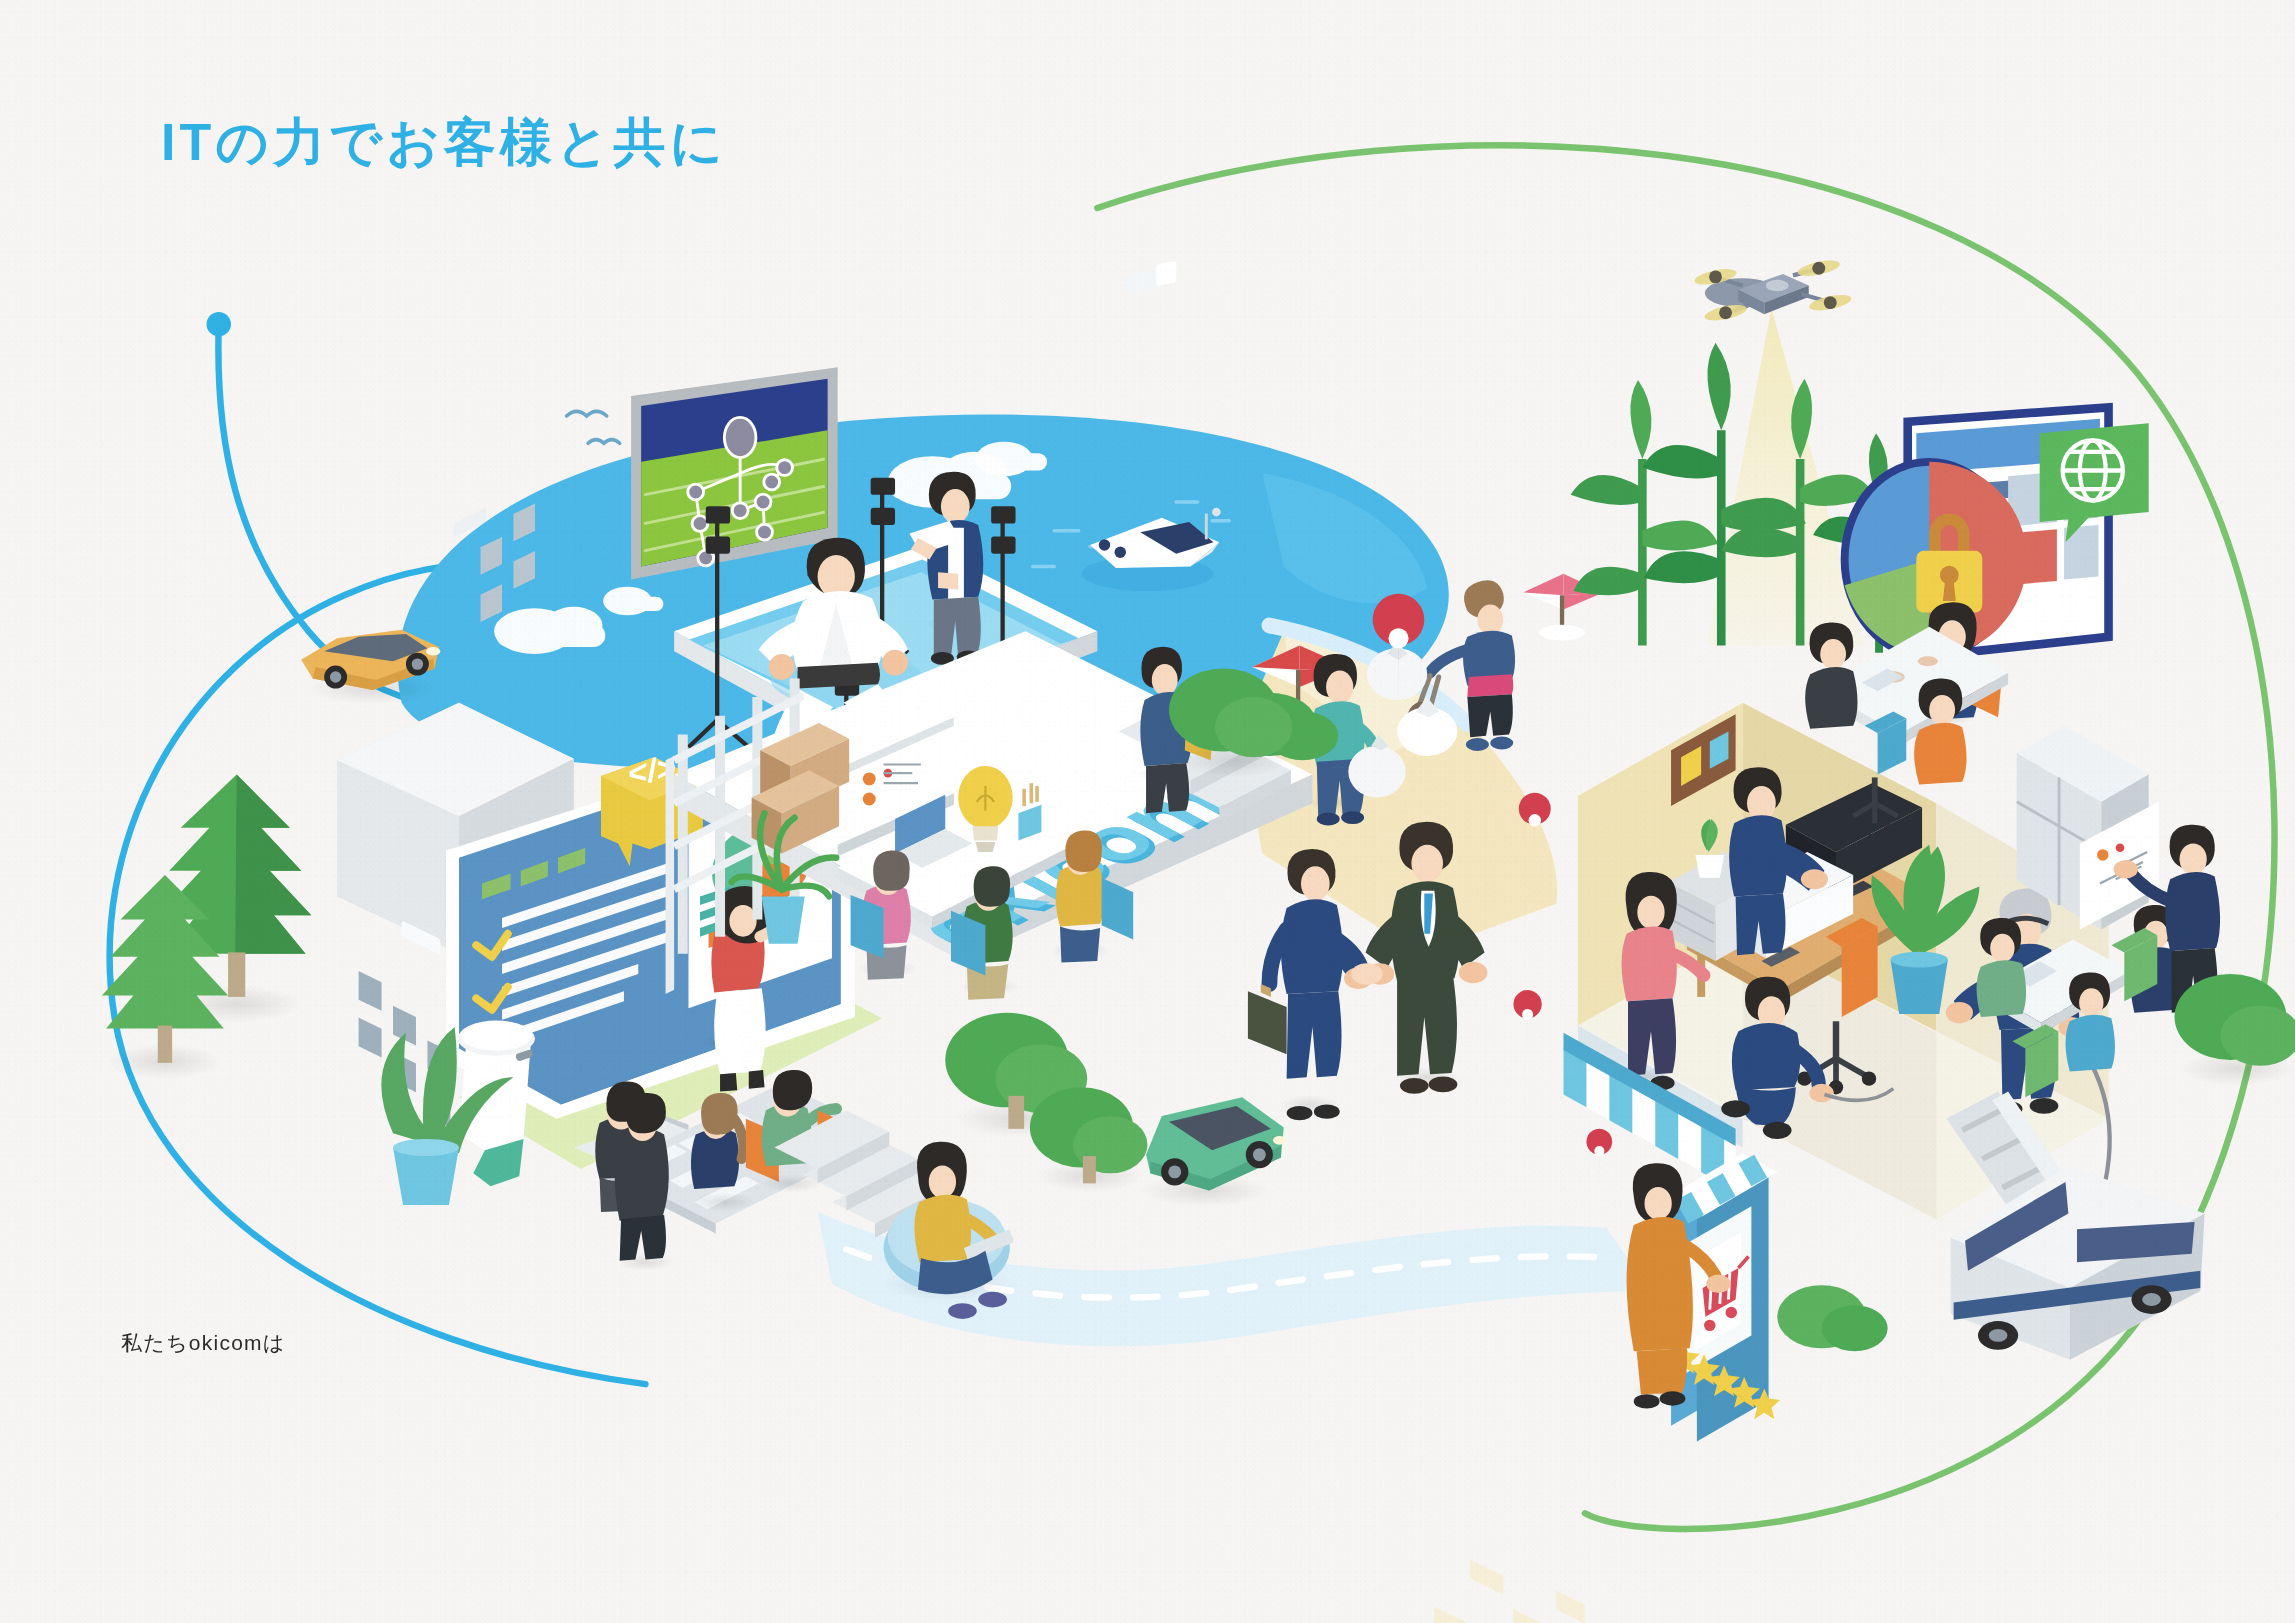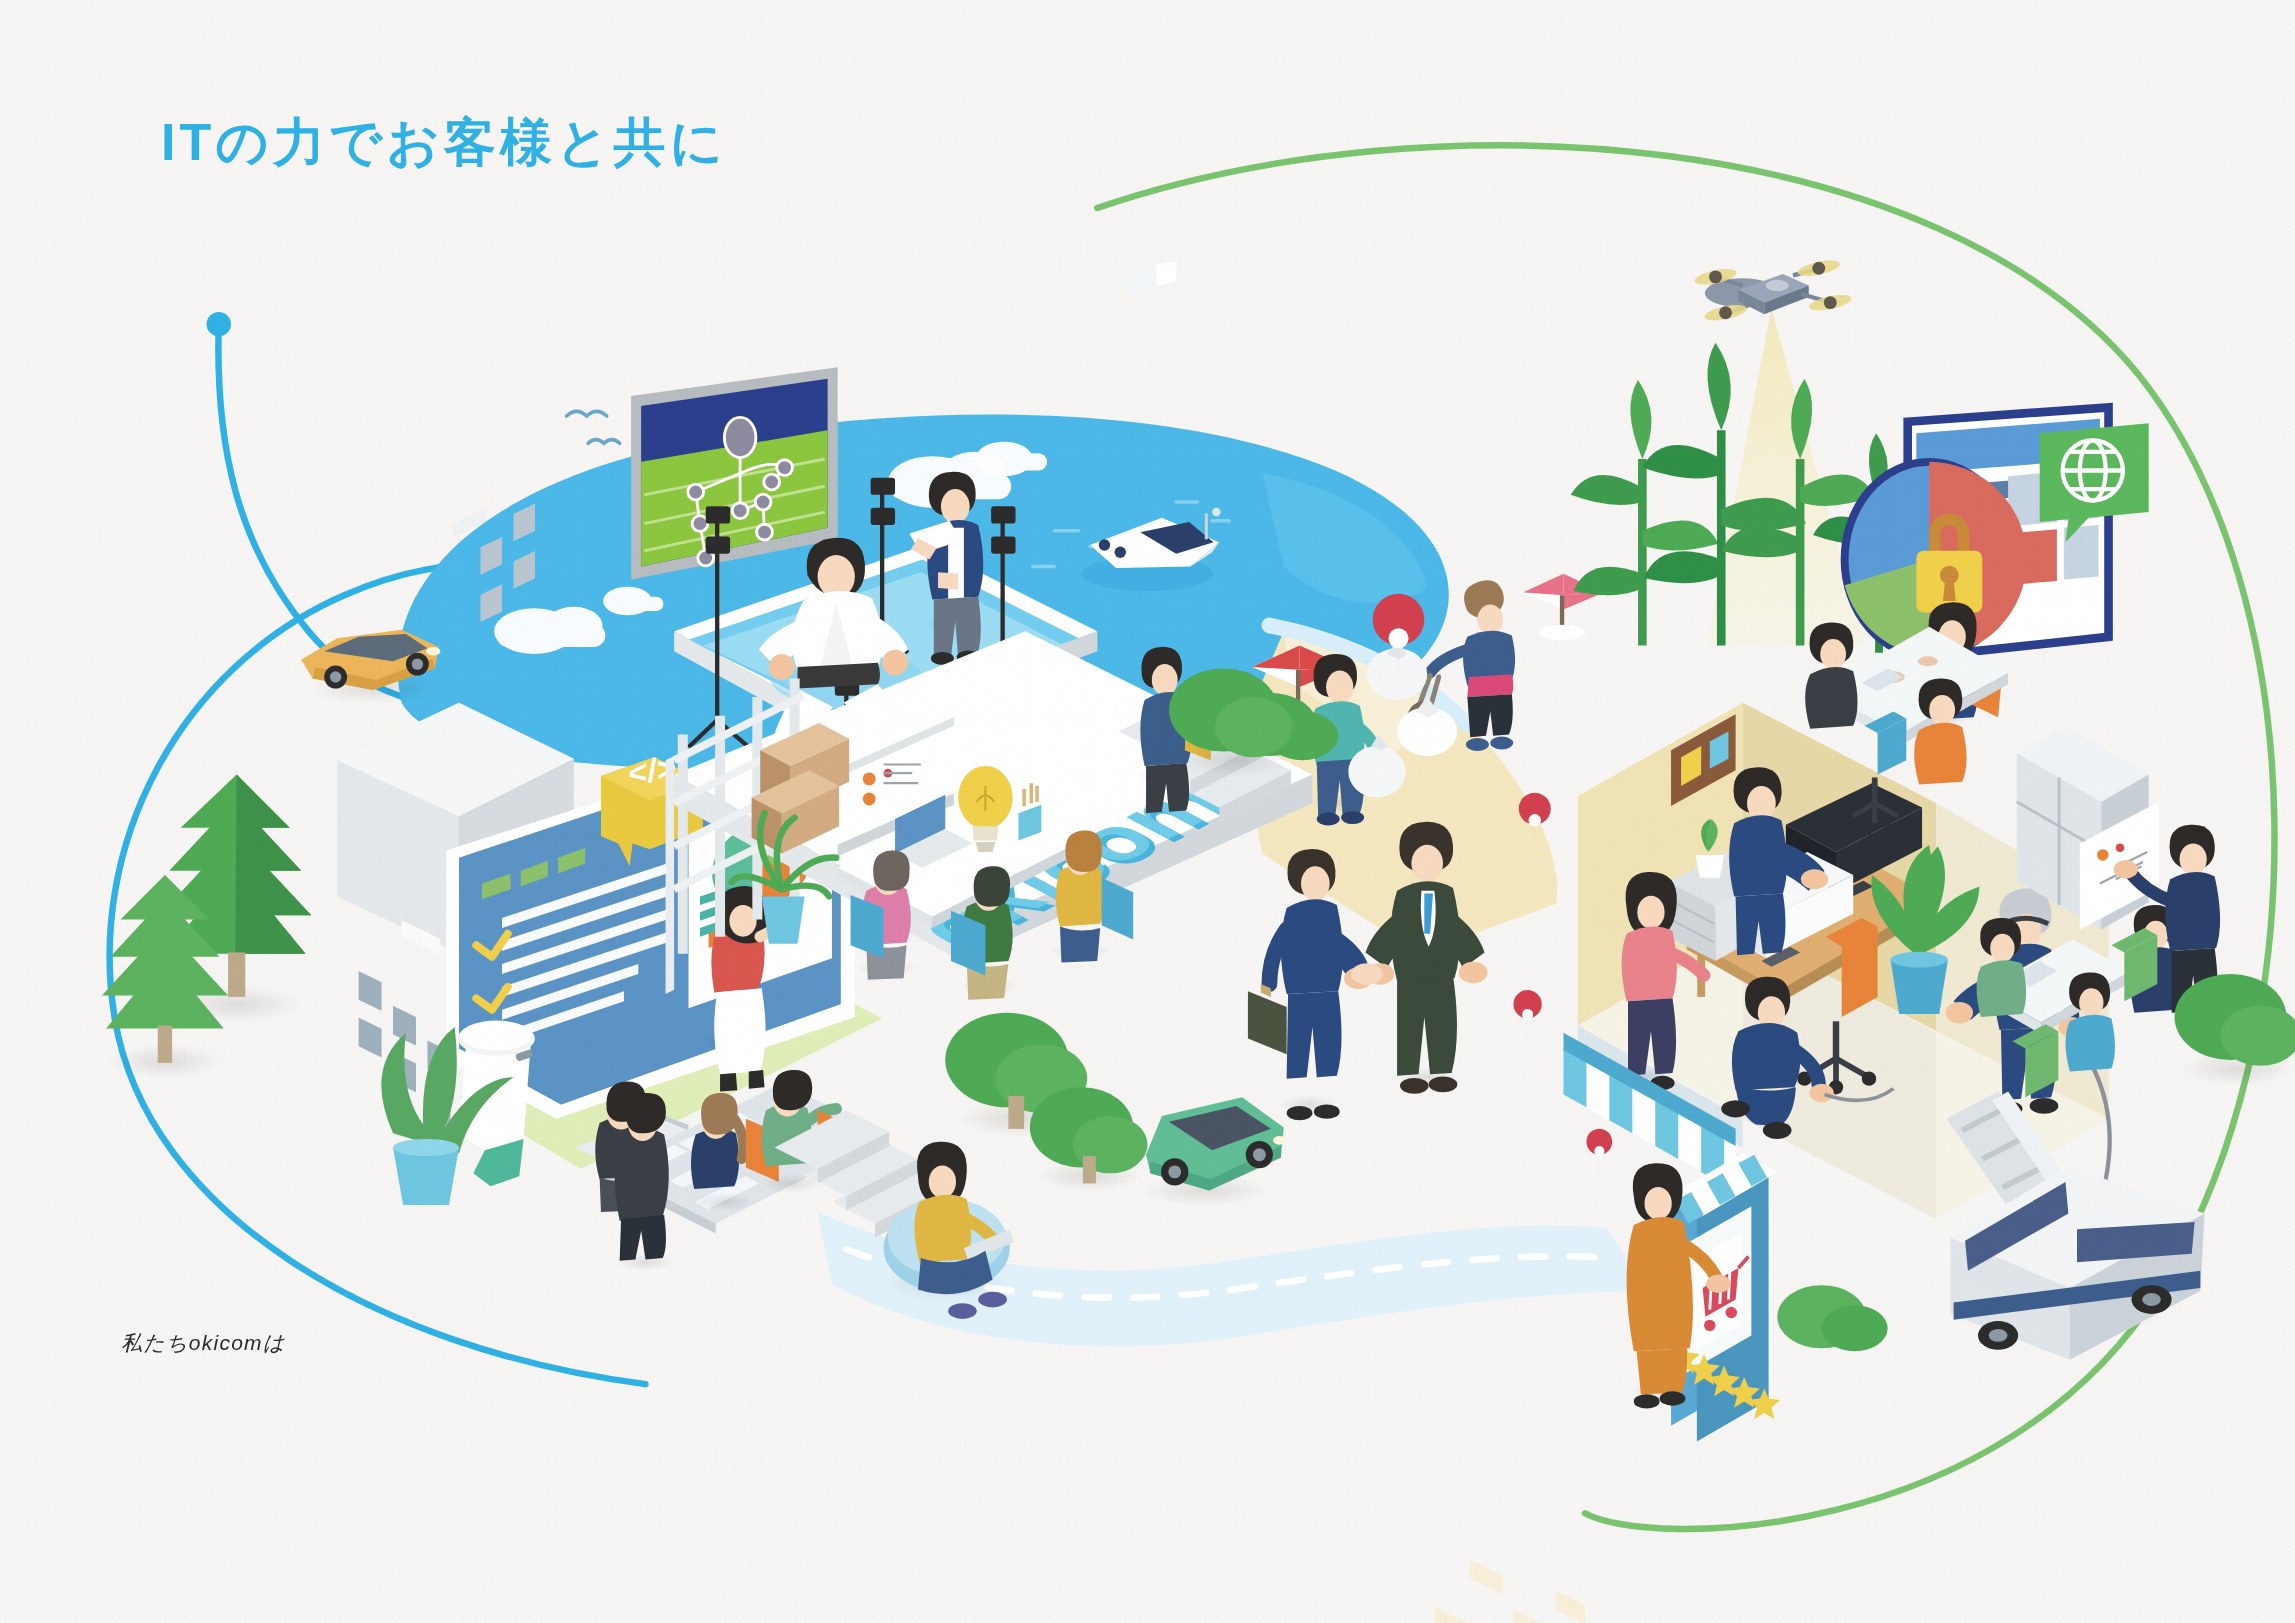--- a/index.html
+++ b/index.html
@@ -27,21 +27,21 @@
   #headline{
     position:absolute;left:118px;top:108px;z-index:40;
     color:#2fb1e6;font-weight:700;font-size:52px;line-height:1.32;
     letter-spacing:.08em;white-space:pre-line;margin-left:43px;
   }
   
   #bodycopy{
     position:absolute;left:121px;top:1320px;z-index:40;
     color:#2b2b2b;font-size:21px;line-height:2.22;letter-spacing:.06em;
   }
-  #bodycopy div{white-space:nowrap;font-style:italic;}
+  #bodycopy div{white-space:nowrap;}
 </style>
 </head>
 <body>
 
 <div id="stage">
 
 <svg class="full" viewBox="0 0 3200 2263">
   <defs>
     <linearGradient id="beam" x1="0" y1="0" x2="0" y2="1">
       <stop offset="0%" stop-color="#f2e9b8" stop-opacity=".95"></stop>

